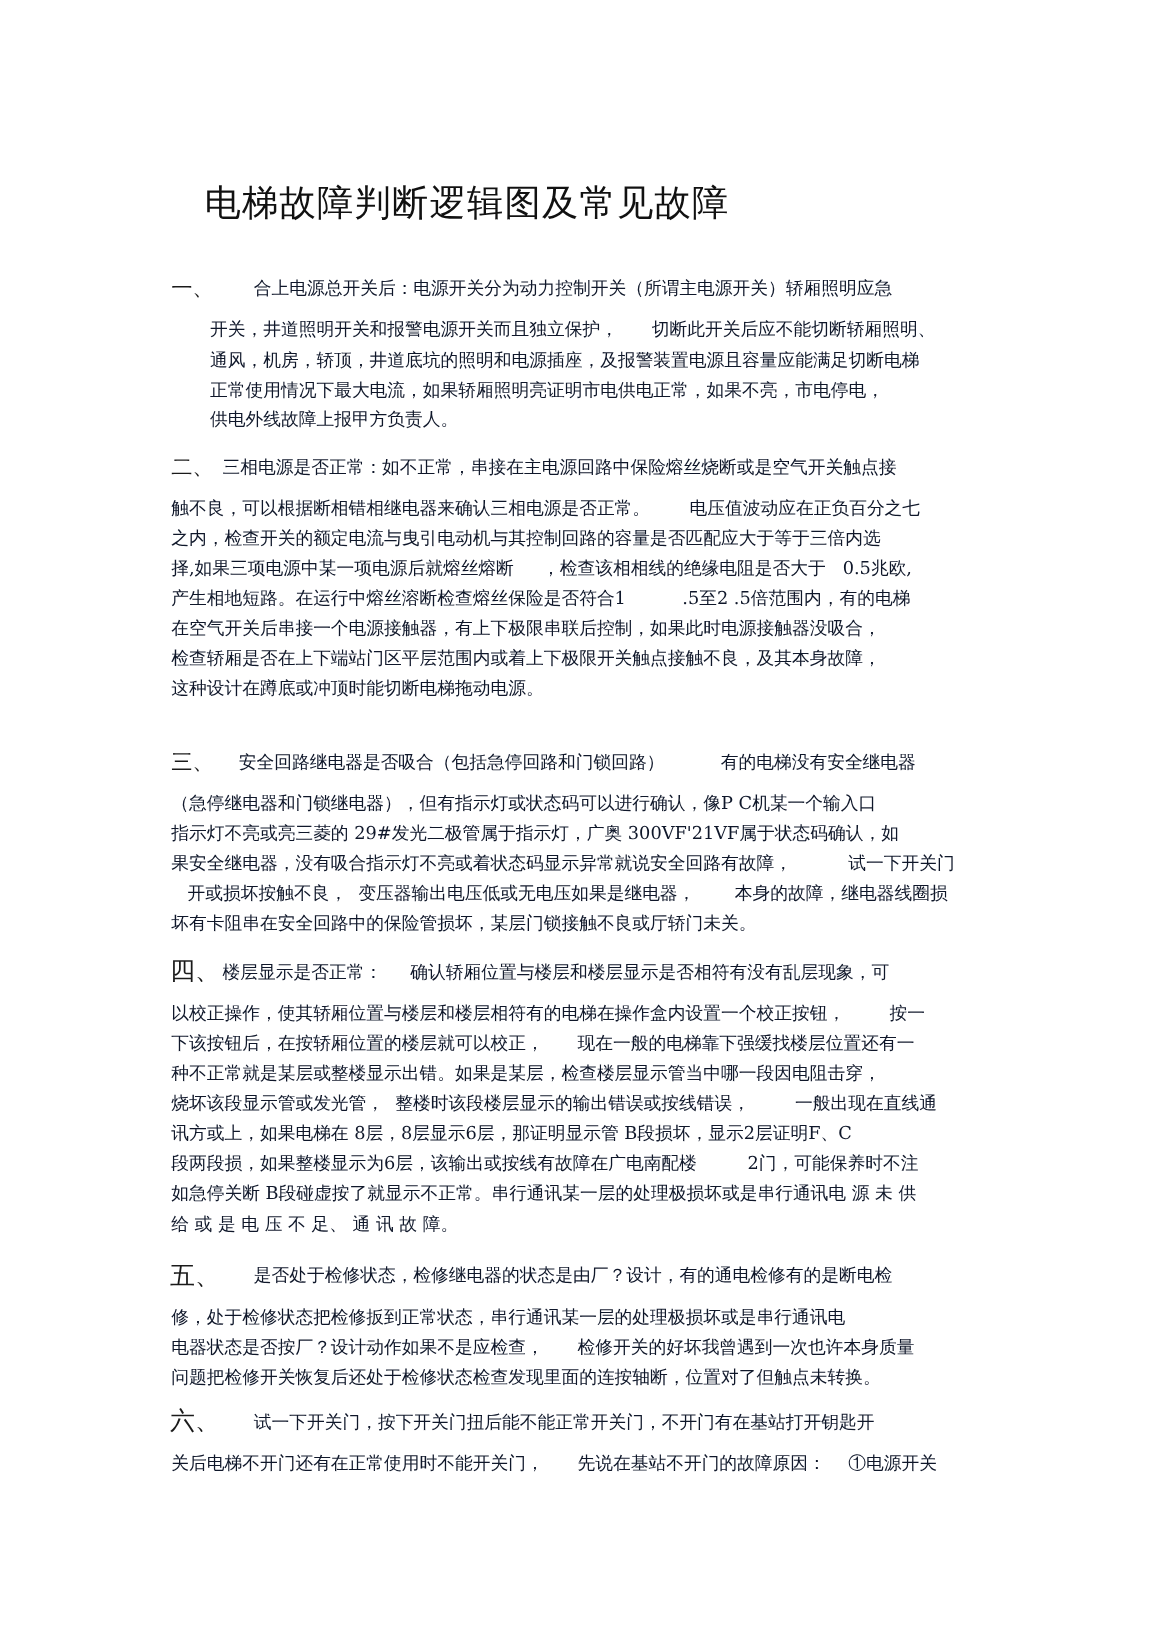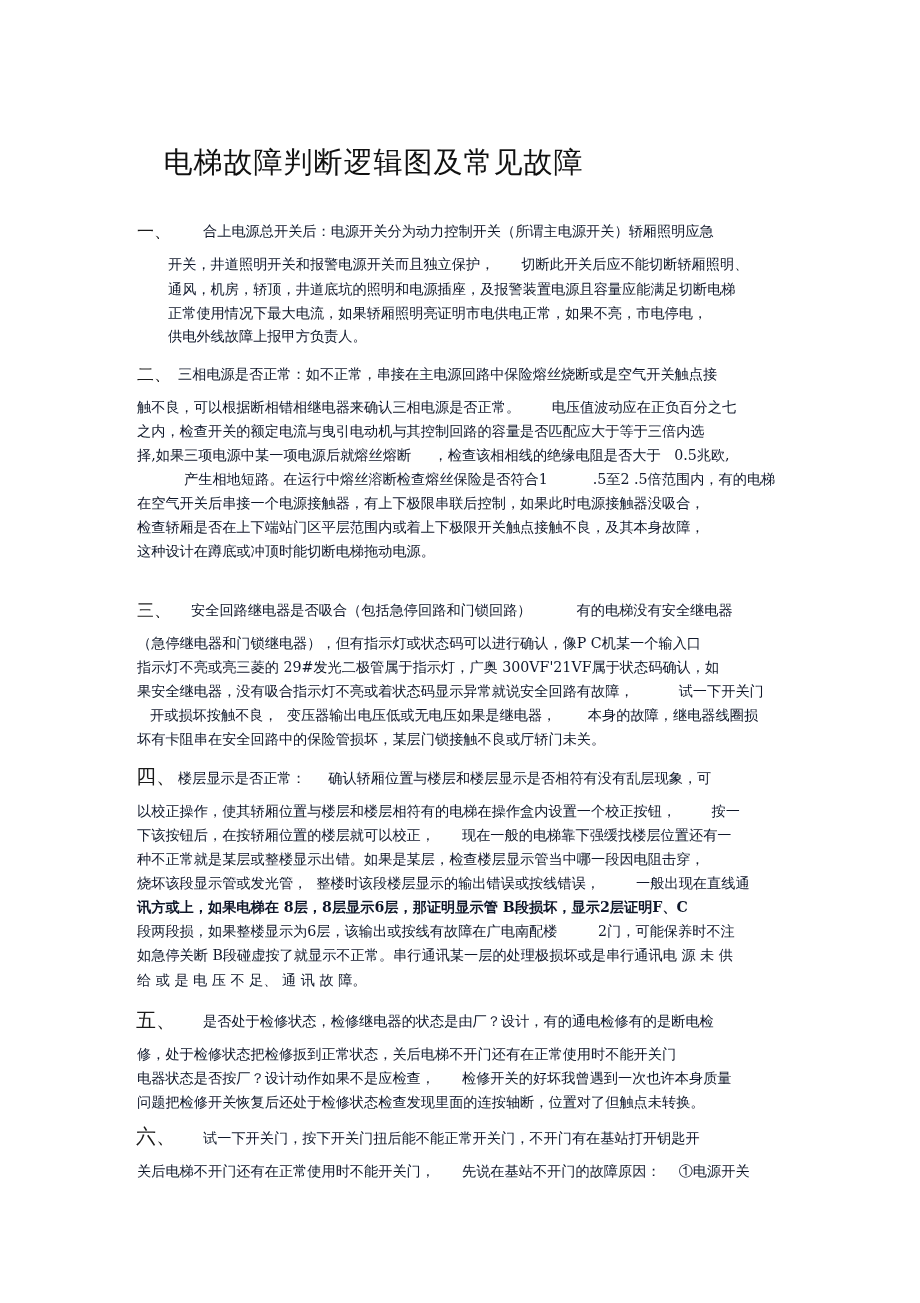--- a/index.html
+++ b/index.html
@@ -22,46 +22,46 @@
   <div class="line" style="left:168px;top:255px;">开关，井道照明开关和报警电源开关而且独立保护，      切断此开关后应不能切断轿厢照明、</div>
   <div class="line" style="left:168px;top:280px;">通风，机房，轿顶，井道底坑的照明和电源插座，及报警装置电源且容量应能满足切断电梯</div>
   <div class="line" style="left:168px;top:304px;">正常使用情况下最大电流，如果轿厢照明亮证明市电供电正常，如果不亮，市电停电，</div>
   <div class="line" style="left:168px;top:327px;">供电外线故障上报甲方负责人。</div>
 
   <div class="num" style="left:137px;top:364px;">二、</div>
   <div class="line" style="left:178px;top:365px;">三相电源是否正常：如不正常，串接在主电源回路中保险熔丝烧断或是空气开关触点接</div>
   <div class="line" style="left:137px;top:398px;">触不良，可以根据断相错相继电器来确认三相电源是否正常。       电压值波动应在正负百分之七</div>
   <div class="line" style="left:137px;top:422px;">之内，检查开关的额定电流与曳引电动机与其控制回路的容量是否匹配应大于等于三倍内选</div>
   <div class="line" style="left:137px;top:446px;">择,如果三项电源中某一项电源后就熔丝熔断     ，检查该相相线的绝缘电阻是否大于   0.5兆欧,</div>
-  <div class="line" style="left:137px;top:470px;margin-left:47px;">产生相地短路。在运行中熔丝溶断检查熔丝保险是否符合1          .5至2 .5倍范围内，有的电梯</div>
+  <div class="line" style="left:137px;top:470px;">产生相地短路。在运行中熔丝溶断检查熔丝保险是否符合1          .5至2 .5倍范围内，有的电梯</div>
   <div class="line" style="left:137px;top:494px;">在空气开关后串接一个电源接触器，有上下极限串联后控制，如果此时电源接触器没吸合，</div>
   <div class="line" style="left:137px;top:518px;">检查轿厢是否在上下端站门区平层范围内或着上下极限开关触点接触不良，及其本身故障，</div>
   <div class="line" style="left:137px;top:542px;">这种设计在蹲底或冲顶时能切断电梯拖动电源。</div>
 
   <div class="num" style="left:137px;top:600px;">三、</div>
   <div class="line" style="left:191px;top:601px;">安全回路继电器是否吸合（包括急停回路和门锁回路）          有的电梯没有安全继电器</div>
   <div class="line" style="left:137px;top:634px;">（急停继电器和门锁继电器），但有指示灯或状态码可以进行确认，像P C机某一个输入口</div>
   <div class="line" style="left:137px;top:658px;">指示灯不亮或亮三菱的 29#发光二极管属于指示灯，广奥 300VF'21VF属于状态码确认，如</div>
   <div class="line" style="left:137px;top:682px;">果安全继电器，没有吸合指示灯不亮或着状态码显示异常就说安全回路有故障，          试一下开关门</div>
   <div class="line" style="left:150px;top:706px;">开或损坏按触不良，  变压器输出电压低或无电压如果是继电器，       本身的故障，继电器线圈损</div>
   <div class="line" style="left:137px;top:730px;">坏有卡阻串在安全回路中的保险管损坏，某层门锁接触不良或厅轿门未关。</div>
 
   <div class="num big" style="left:136px;top:766px;">四、</div>
   <div class="line" style="left:178px;top:769px;">楼层显示是否正常：     确认轿厢位置与楼层和楼层显示是否相符有没有乱层现象，可</div>
   <div class="line" style="left:137px;top:802px;font-family:Liberation Serif, serif;">以校正操作，使其轿厢位置与楼层和楼层相符有的电梯在操作盒内设置一个校正按钮，          按一</div>
   <div class="line" style="left:137px;top:826px;">下该按钮后，在按轿厢位置的楼层就可以校正，      现在一般的电梯靠下强缓找楼层位置还有一</div>
   <div class="line" style="left:137px;top:850px;">种不正常就是某层或整楼显示出错。如果是某层，检查楼层显示管当中哪一段因电阻击穿，</div>
   <div class="line" style="left:137px;top:874px;">烧坏该段显示管或发光管，  整楼时该段楼层显示的输出错误或按线错误，        一般出现在直线通</div>
-  <div class="line" style="left:137px;top:898px;font-weight:bold;">讯方或上，如果电梯在 8层，8层显示6层，那证明显示管 B段损坏，显示2层证明F、C</div>
+  <div class="line" style="left:137px;top:898px;">讯方或上，如果电梯在 8层，8层显示6层，那证明显示管 B段损坏，显示2层证明F、C</div>
   <div class="line" style="left:137px;top:922px;">段两段损，如果整楼显示为6层，该输出或按线有故障在广电南配楼         2门，可能保养时不注</div>
   <div class="line" style="left:137px;top:946px;">如急停关断 B段碰虚按了就显示不正常。串行通讯某一层的处理极损坏或是串行通讯电 源 未 供</div>
   <div class="line" style="left:137px;top:971px;">给 或 是 电 压 不 足、 通 讯 故 障。</div>
 
   <div class="num big" style="left:136px;top:1010px;">五、</div>
   <div class="line" style="left:203px;top:1012px;">是否处于检修状态，检修继电器的状态是由厂？设计，有的通电检修有的是断电检</div>
-  <div class="line" style="left:137px;top:1045px;">修，处于检修状态把检修扳到正常状态，关后电梯不开门还有在正常使用时不能开关门</div>
+  <div class="line" style="left:137px;top:1045px;">修，处于检修状态把检修扳到正常状态，串行通讯某一层的处理极损坏或是串行通讯电</div>
   <div class="line" style="left:137px;top:1069px;">电器状态是否按厂？设计动作如果不是应检查，      检修开关的好坏我曾遇到一次也许本身质量</div>
   <div class="line" style="left:137px;top:1093px;">问题把检修开关恢复后还处于检修状态检查发现里面的连按轴断，位置对了但触点未转换。</div>
 
   <div class="num big" style="left:136px;top:1126px;">六、</div>
   <div class="line" style="left:203px;top:1129px;">试一下开关门，按下开关门扭后能不能正常开关门，不开门有在基站打开钥匙开</div>
   <div class="line" style="left:137px;top:1162px;">关后电梯不开门还有在正常使用时不能开关门，      先说在基站不开门的故障原因：    ①电源开关</div>
 </div>
 
 </body></html>

